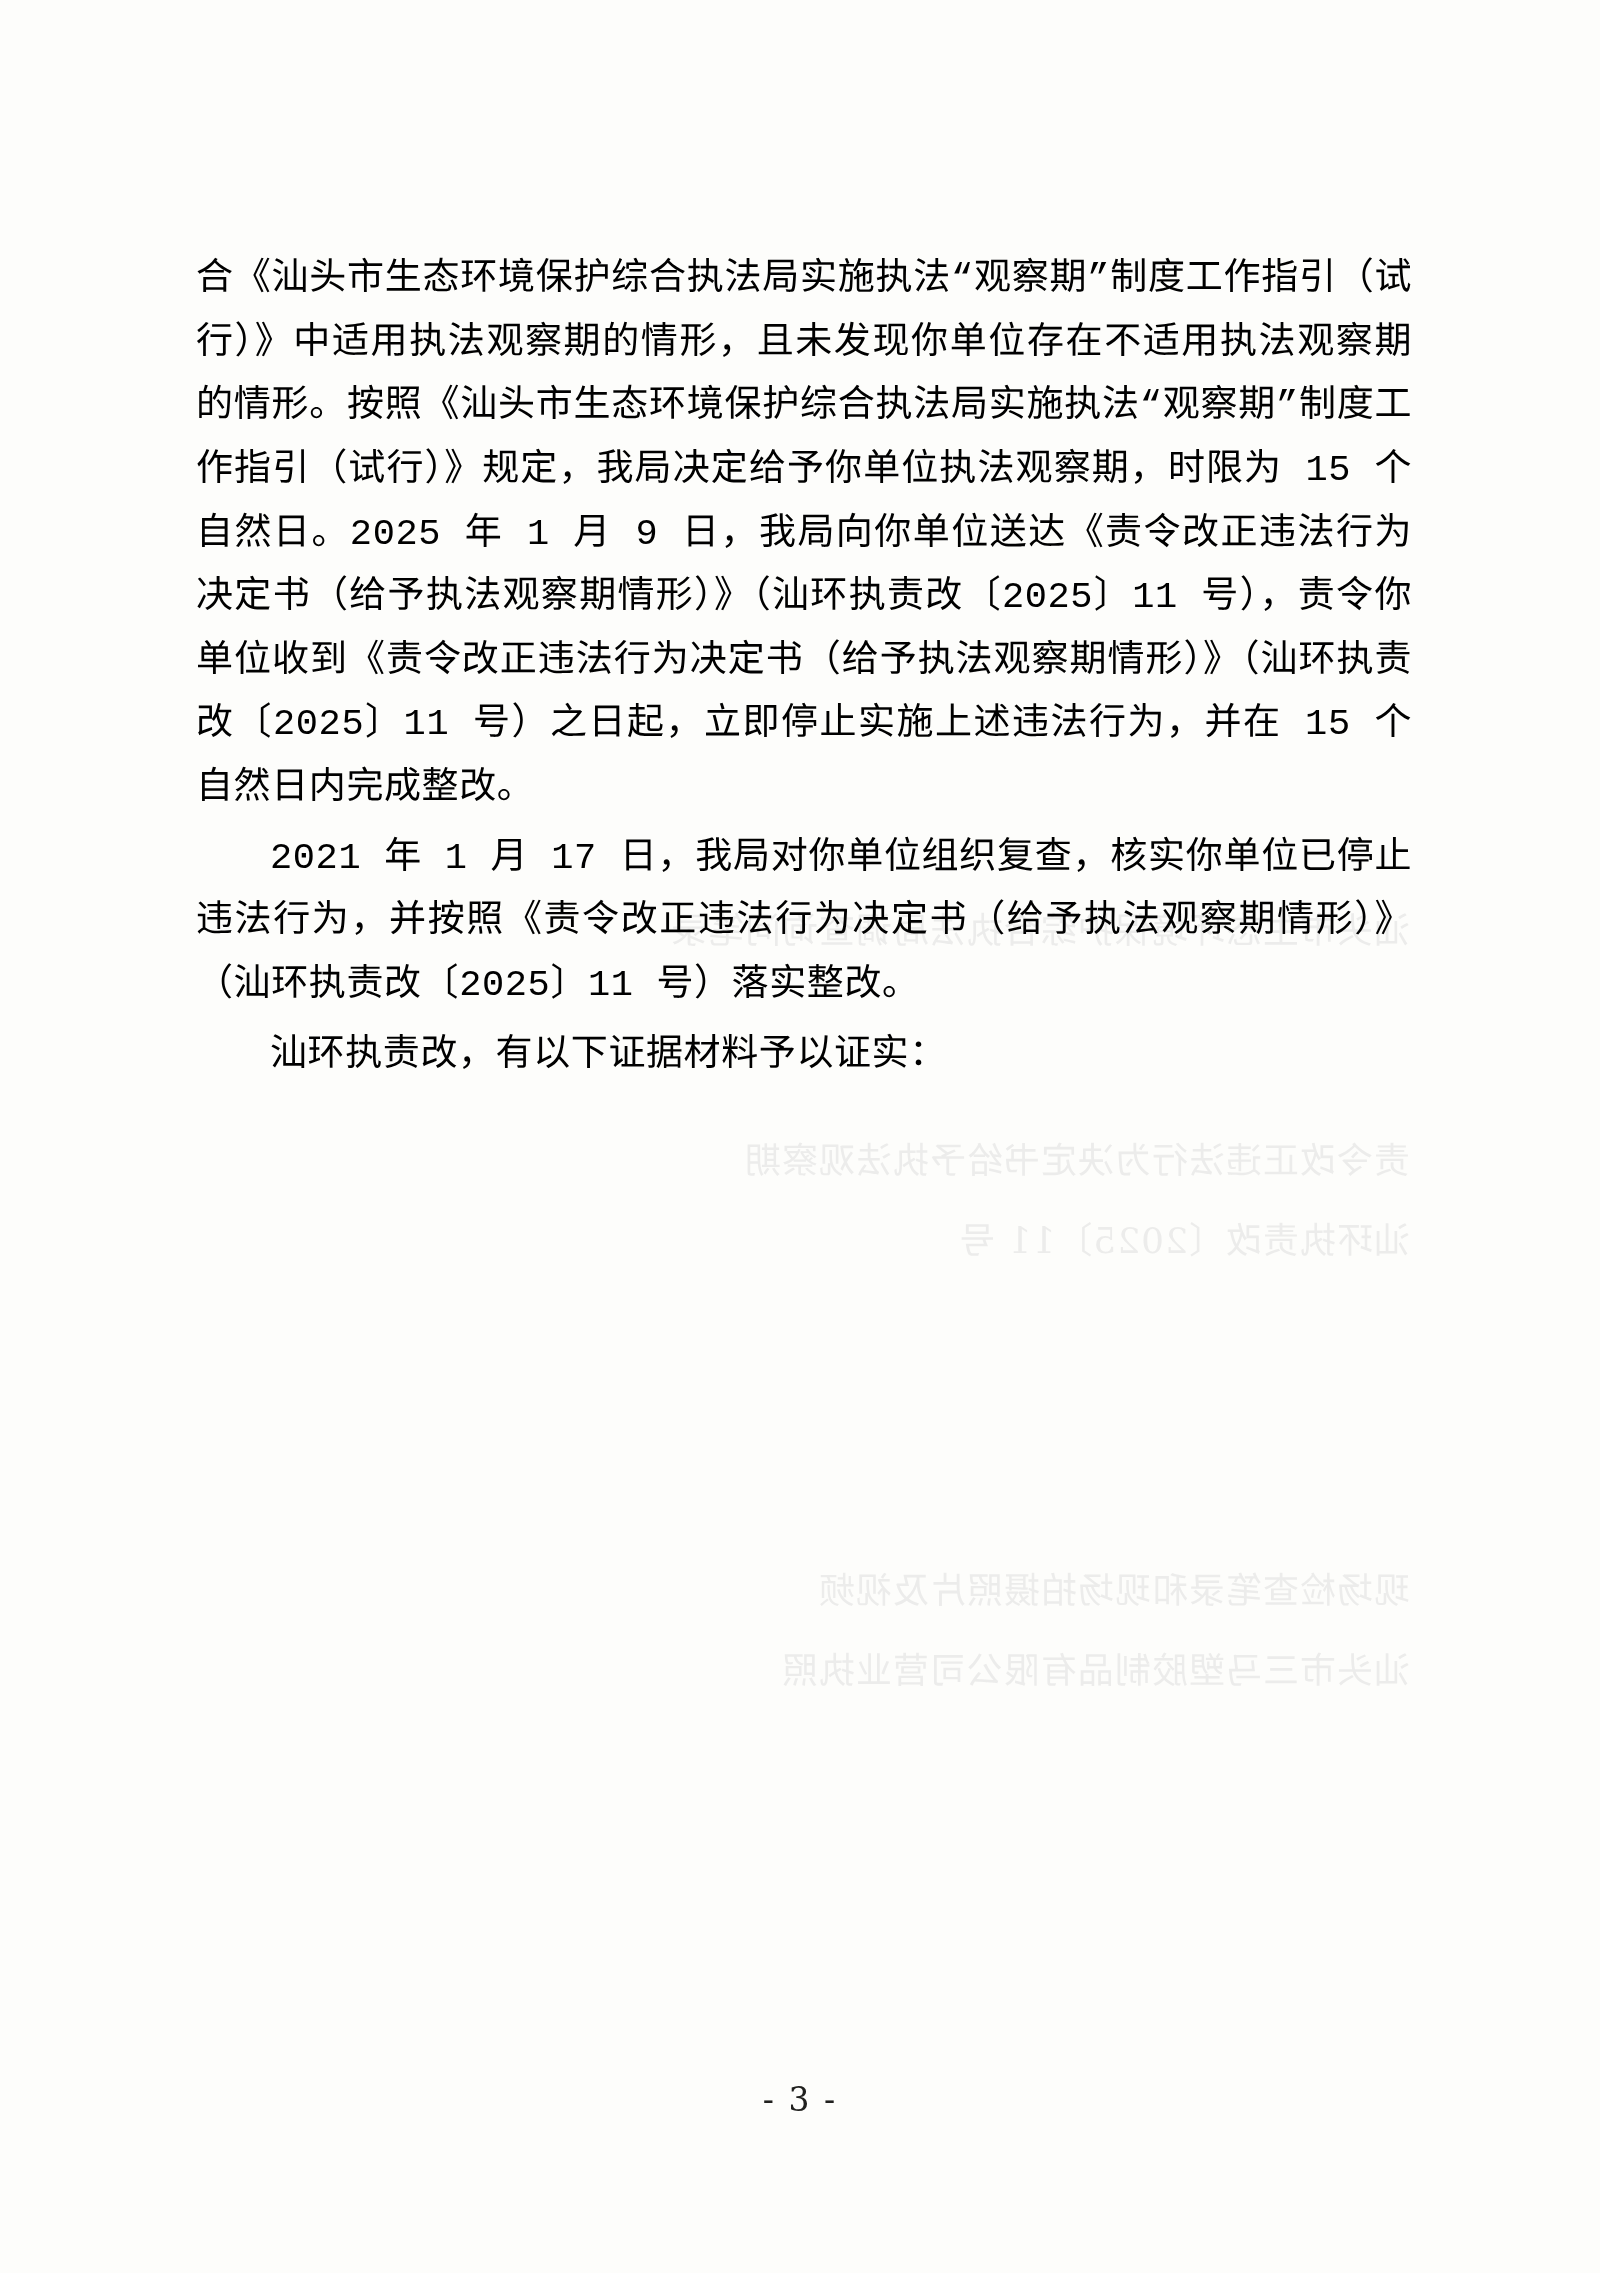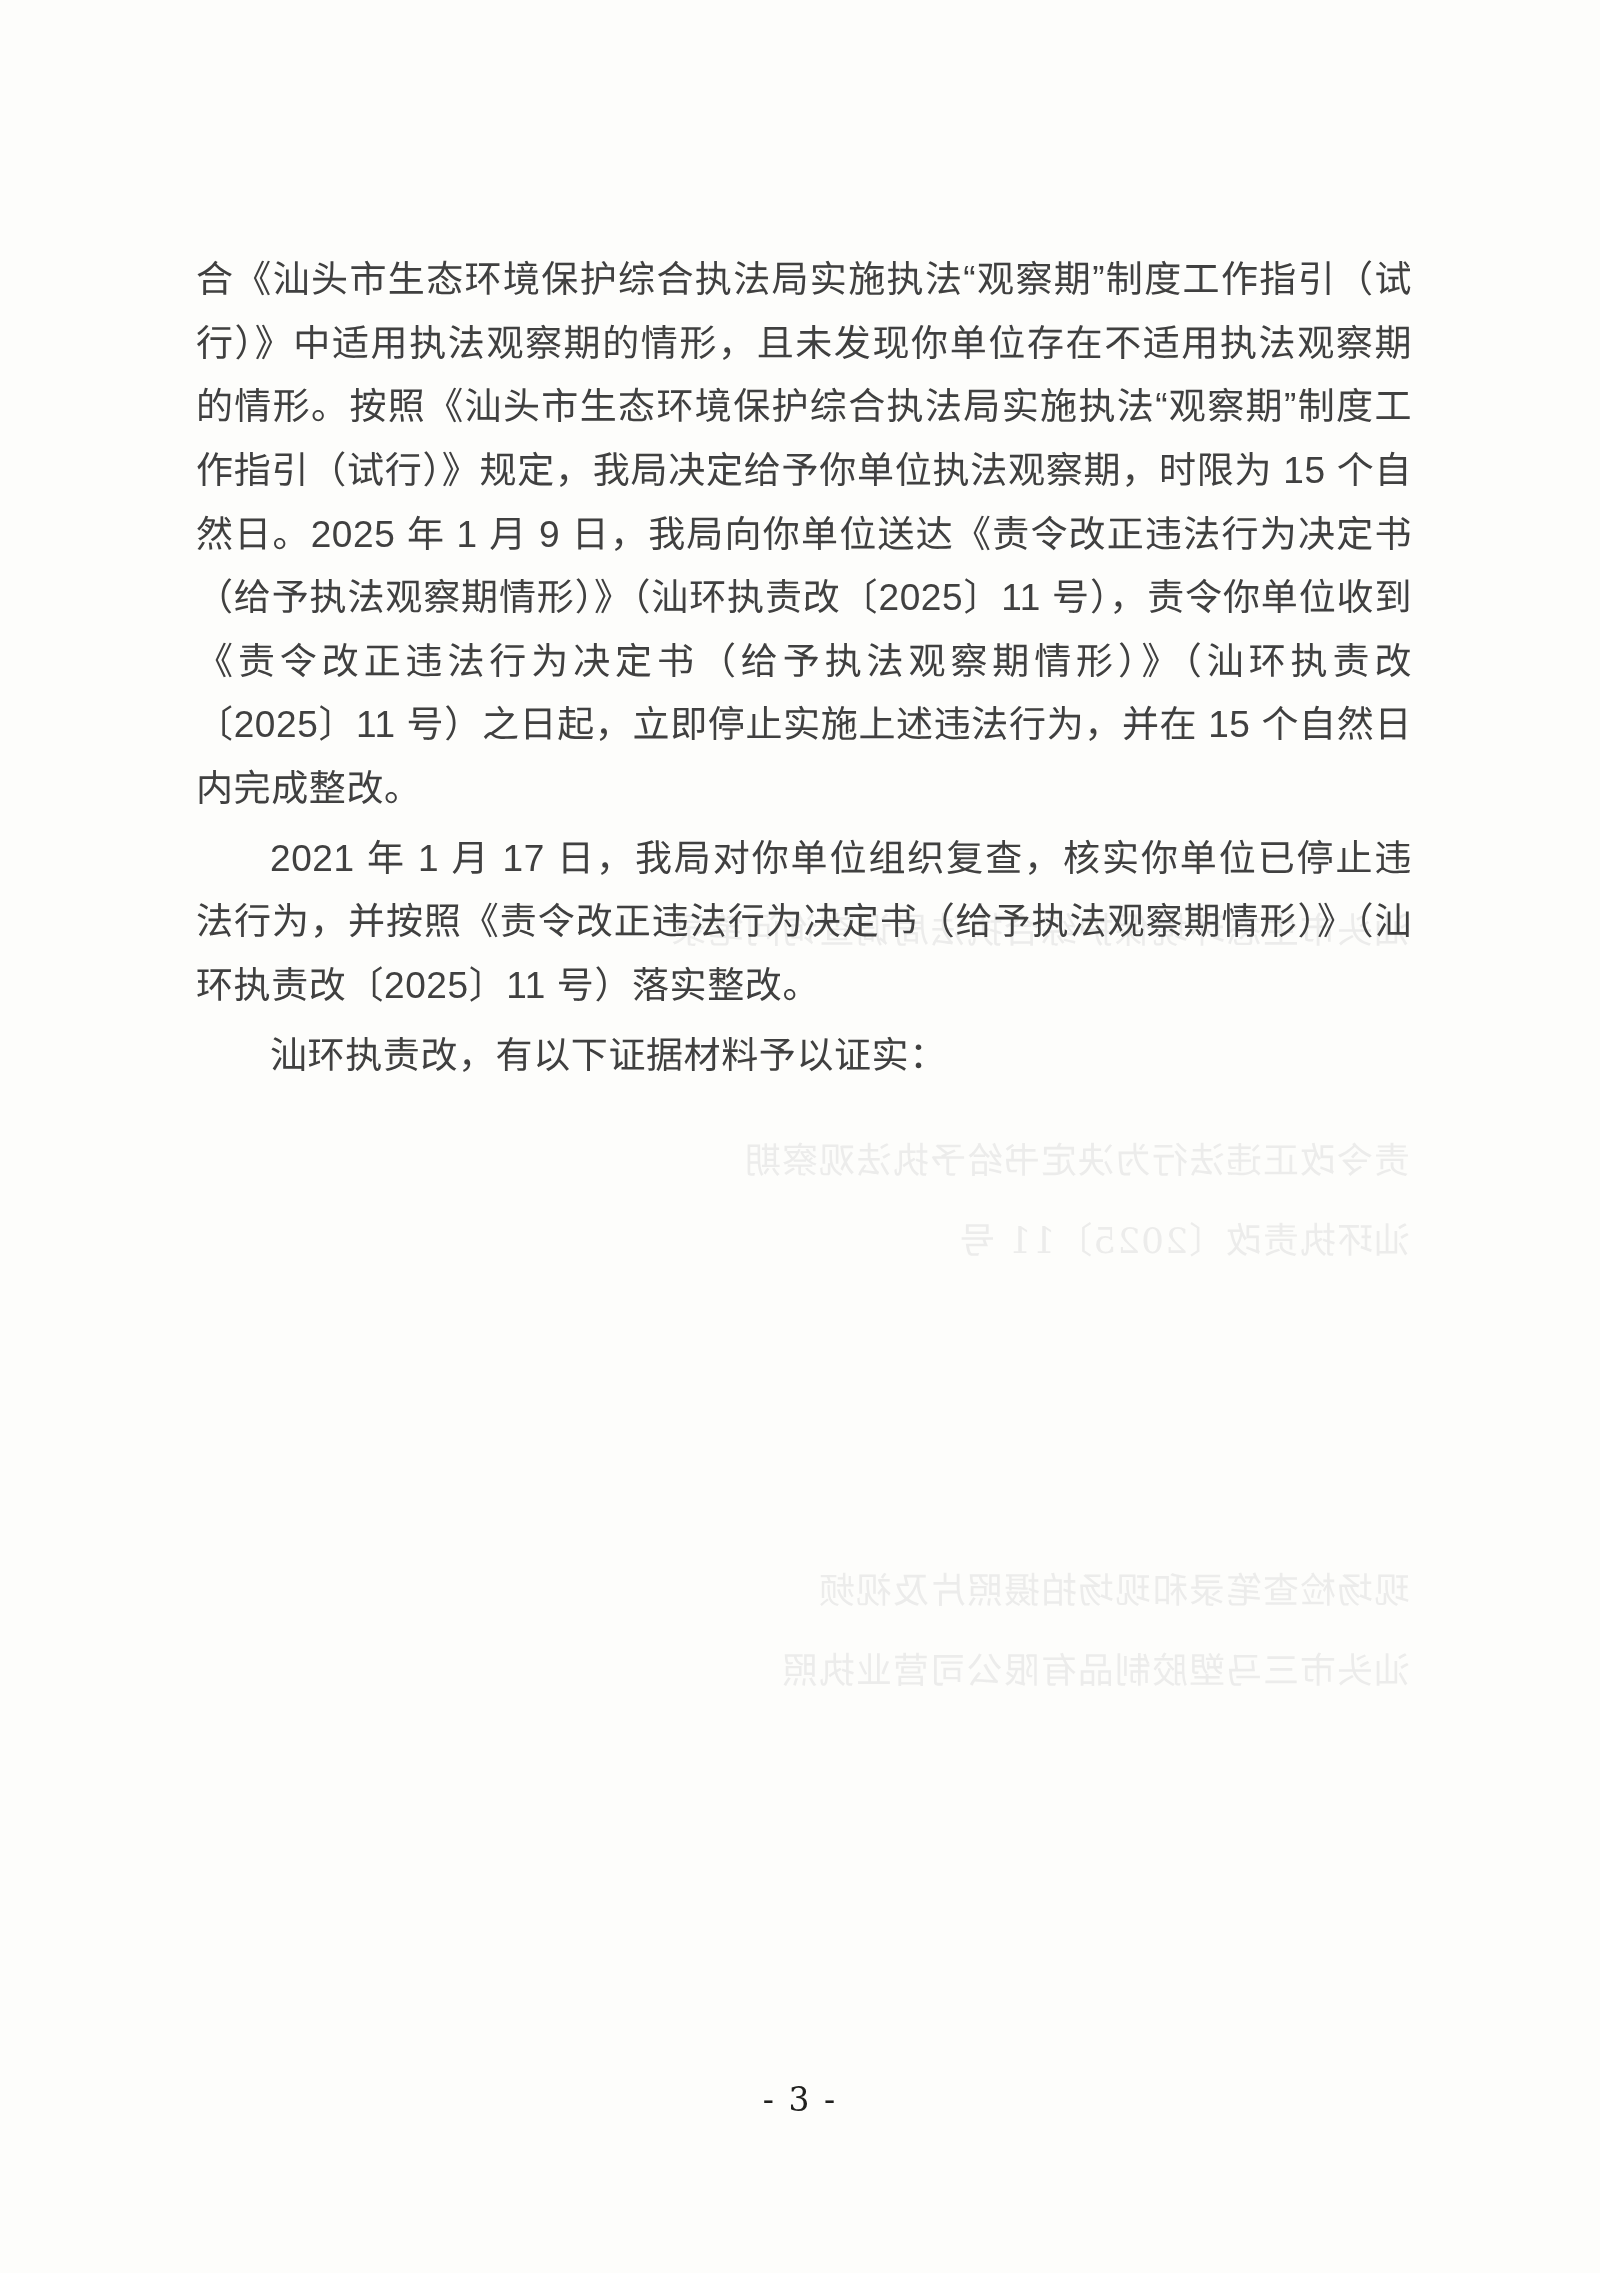--- a/index.html
+++ b/index.html
@@ -31,22 +31,22 @@
     width: 1216px;
   }
 
   .para {
     margin: 0 0 6px 0;
     font-size: 37px;
     line-height: 1.72;
     text-align: justify;
     text-justify: inter-ideograph;
     letter-spacing: 0.6px;
-    color: #404040;
-    font-family: Liberation Sans, sans-serif;
+    color: #000000;
+    font-family: Liberation Mono, monospace;
   }
 
   .para.indent {
     text-indent: 2em;
   }
 
   .para.first {
     text-indent: 0;
   }
 

